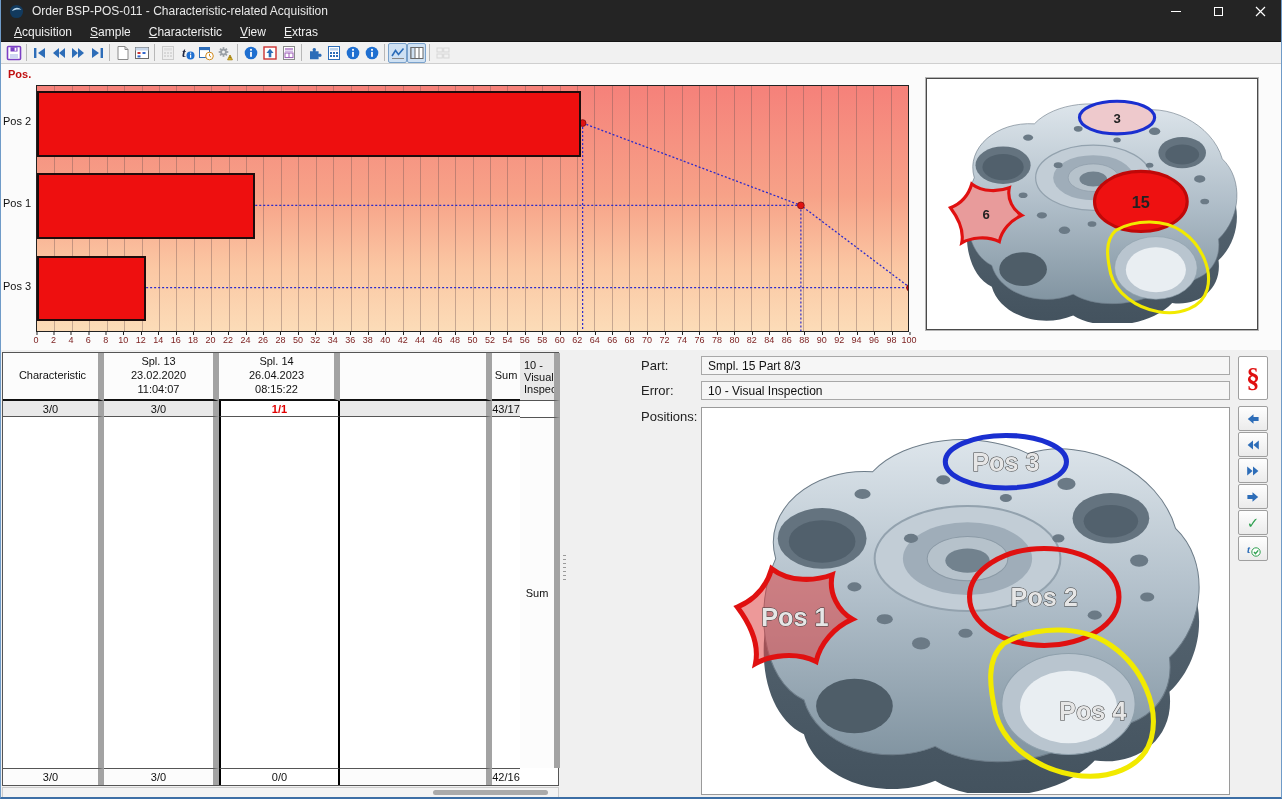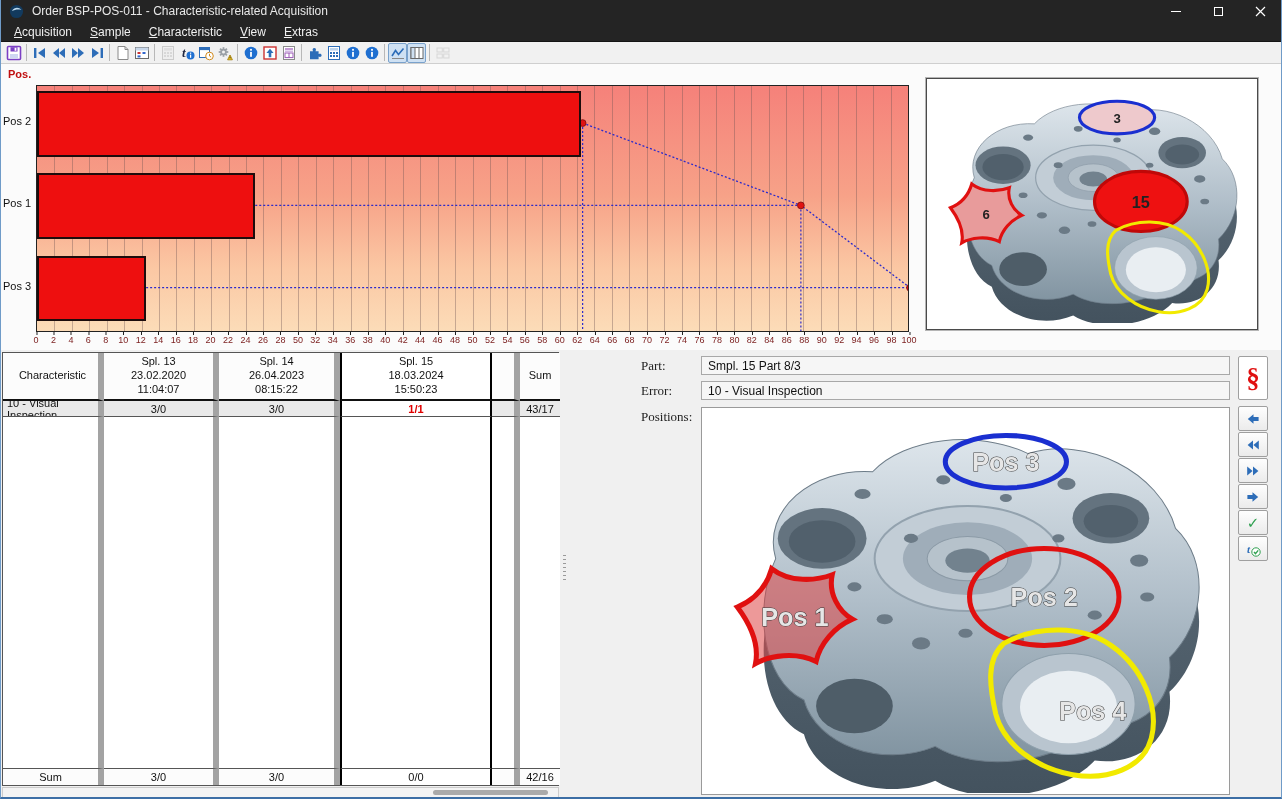--- a/index.html
+++ b/index.html
@@ -57,21 +57,21 @@
   .cell.fill { background:#fff; }
   .cell.sumrow { background:#fcfcfc; border-top:1px solid #555; }
   .cell.colsel { border-left:2px solid #000; border-right:2px solid #000; background:#fff; }
   .cell.left { justify-content:flex-start; padding-left:4px; }
   .err-red { color:#e00000; font-weight:bold; }
   .hscroll { position:absolute; left:1px; top:437px; width:557px; height:11px; background:#f3f3f3; border:1px solid #cccccc; }
   .hthumb { position:absolute; left:430px; top:2px; width:115px; height:5px; background:#aaaaaa; border-radius:3px; }
   .vsplit { position:absolute; left:561px; top:196px; width:5px; height:42px; display:flex; flex-direction:column; gap:3px; align-items:center; justify-content:center; }
   .vsplit i { display:block; width:3px; height:1px; background:#9a9a9a; }
   
-  .dlabel { position:absolute; left:640px; font-size:13px; color:#222;font-family:Liberation Serif, serif; }
+  .dlabel { position:absolute; left:640px; font-size:13px; color:#222; }
   .field { position:absolute; left:700px; width:529px; height:19px; background:#f6f6f6; border:1px solid #a8a8a8; font-size:12px; color:#111; padding:2px 6px; line-height:14px; }
   .positions-box { position:absolute; left:700px; top:57px; width:529px; height:388px; background:#fff; border:1px solid #9a9a9a; display:flex; align-items:center; justify-content:center; }
   
   .sbtn { position:absolute; left:1237px; width:30px; height:25px; background:linear-gradient(#fefefe,#ebebeb); border:1px solid #9f9f9f; border-radius:2px; display:flex; align-items:center; justify-content:center; }
   .sbtn svg { width:16px; height:16px; }
   .sbtn.para { height:44px; background:#fff; font-family:"Liberation Serif","DejaVu Serif",serif; font-size:27px; font-weight:bold; color:#e01010; }
   .sbtn.chk { color:#2fa050; font-size:15px; font-weight:bold; }
   
   .ovl-lbl { font-weight:bold; fill:#e6e6e6; stroke:#3a3a3a; stroke-width:1px; paint-order:stroke; font-size:25px; }
   .ovl-num { font-weight:bold; fill:#222; }
@@ -481,23 +481,20 @@
   <div class="bottom">
 
     <div class="grid">
       <div class="cell hdr left" style="justify-content:center">Characteristic</div>
       <div class="cell hdr">Spl. 13
 23.02.2020
 11:04:07</div>
       <div class="cell hdr">Spl. 14
 26.04.2023
 08:15:22</div>
-      <div class="cell hdr colsel">Spl. 15
-18.03.2024
-15:50:23</div>
       <div class="cell hdr"></div>
       <div class="cell hdr" style="border-right:none">Sum</div>
 
       <div class="cell datarow left">10 - Visual Inspection</div>
       <div class="cell datarow">3/0</div>
       <div class="cell datarow">3/0</div>
       <div class="cell datarow colsel err-red">1/1</div>
       <div class="cell datarow"></div>
       <div class="cell datarow" style="border-right:none">43/17</div>
 

